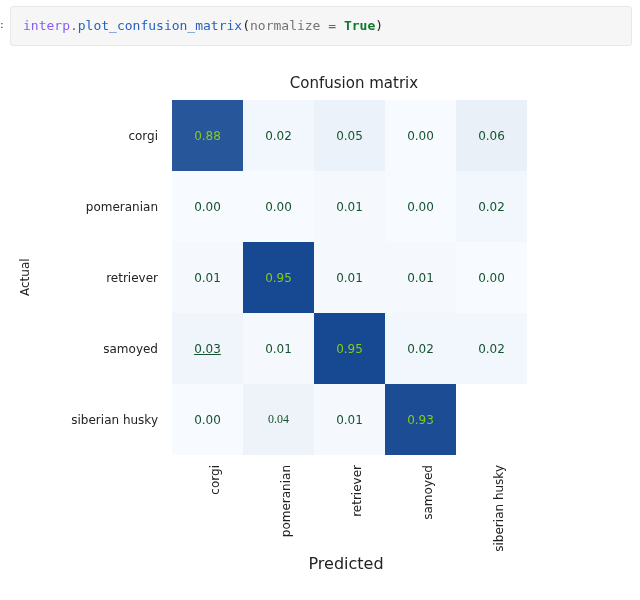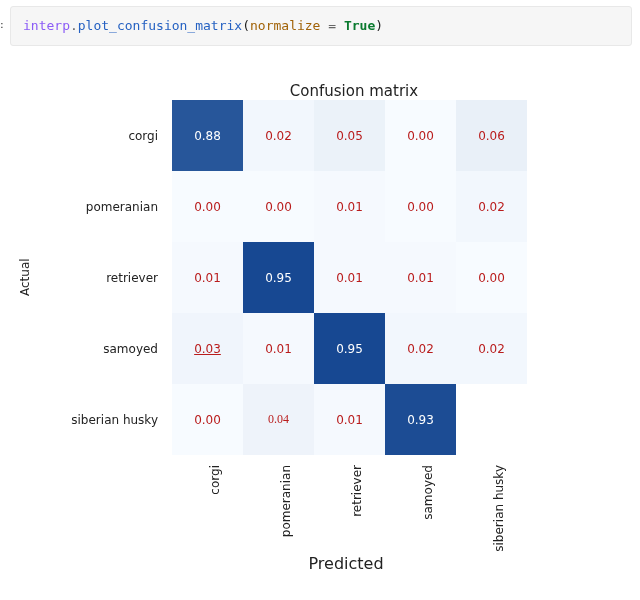--- a/index.html
+++ b/index.html
@@ -30,32 +30,32 @@
     font-family: Menlo, Consolas, "DejaVu Sans Mono", monospace;
     font-size: 13px;
     line-height: 1.4;
     white-space: pre;
     overflow: hidden;
   }
   .tok-name { color: #8b5cf6; }
   .tok-dot  { color: #666; }
   .tok-call { color: #2561c2; }
   .tok-par  { color: #222; }
-  .tok-kw   { color: #a16207; }
+  .tok-kw   { color: #737373; }
   .tok-eq   { color: #666; }
   .tok-bool { color: #0a7a2f; font-weight: 600; }
 
   .plot-area {
     position: relative;
     width: 640px;
     height: 540px;
   }
   .plot-title {
     position: absolute;
-    top: 36px;
+    top: 28px;
     left: 0; right: 0;
     text-align: center;
     font-size: 15px;
     color: #222;
     padding-left: 68px;
   }
   .ylabel {
     position: absolute;
     left: 18px;
     top: 250px;
@@ -81,23 +81,23 @@
     height: 355px;
     display: grid;
     grid-template-columns: repeat(5, 1fr);
     grid-template-rows: repeat(5, 1fr);
   }
   .cell {
     display: flex;
     align-items: center;
     justify-content: center;
     font-size: 12px;
-    color: #b91c1c;
-  }
-  .cell.inv { color: #ffffff; }
+    color: #14532d;
+  }
+  .cell.inv { color: #84cc16; }
   .yticks {
     position: absolute;
     left: 0;
     top: 54px;
     width: 166px;
     height: 355px;
     display: grid;
     grid-template-rows: repeat(5, 1fr);
   }
   .ytick {

